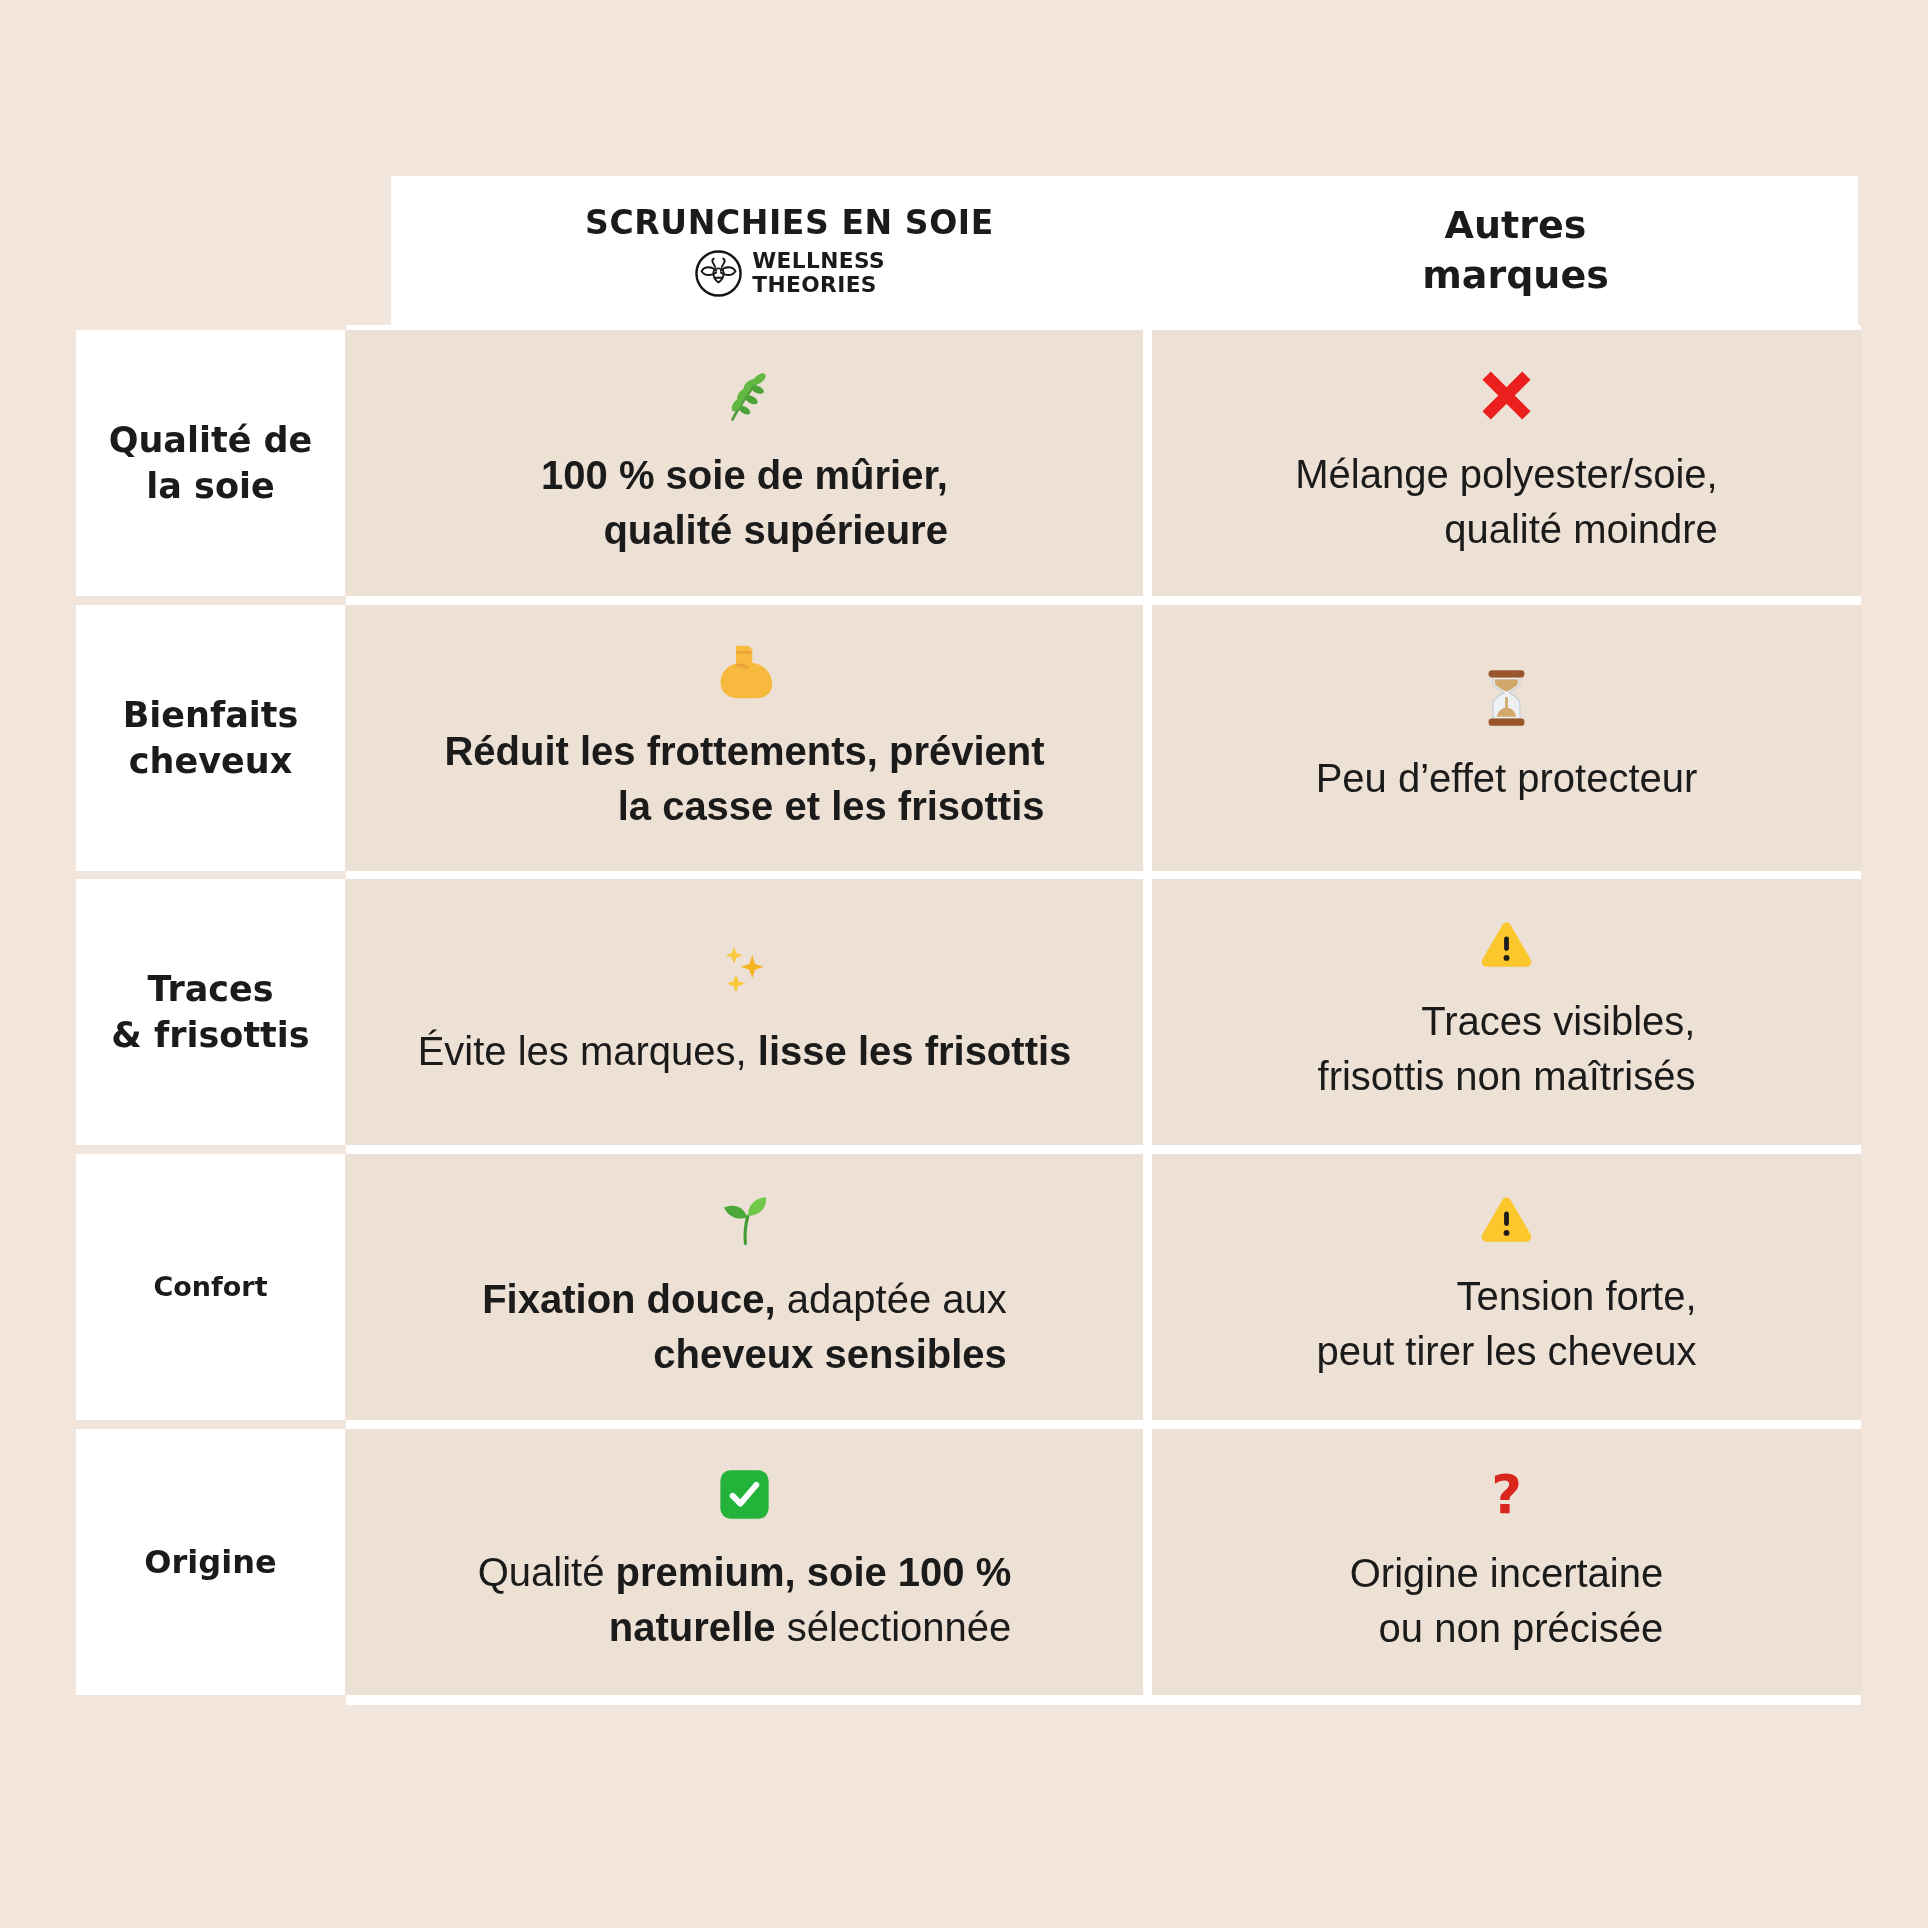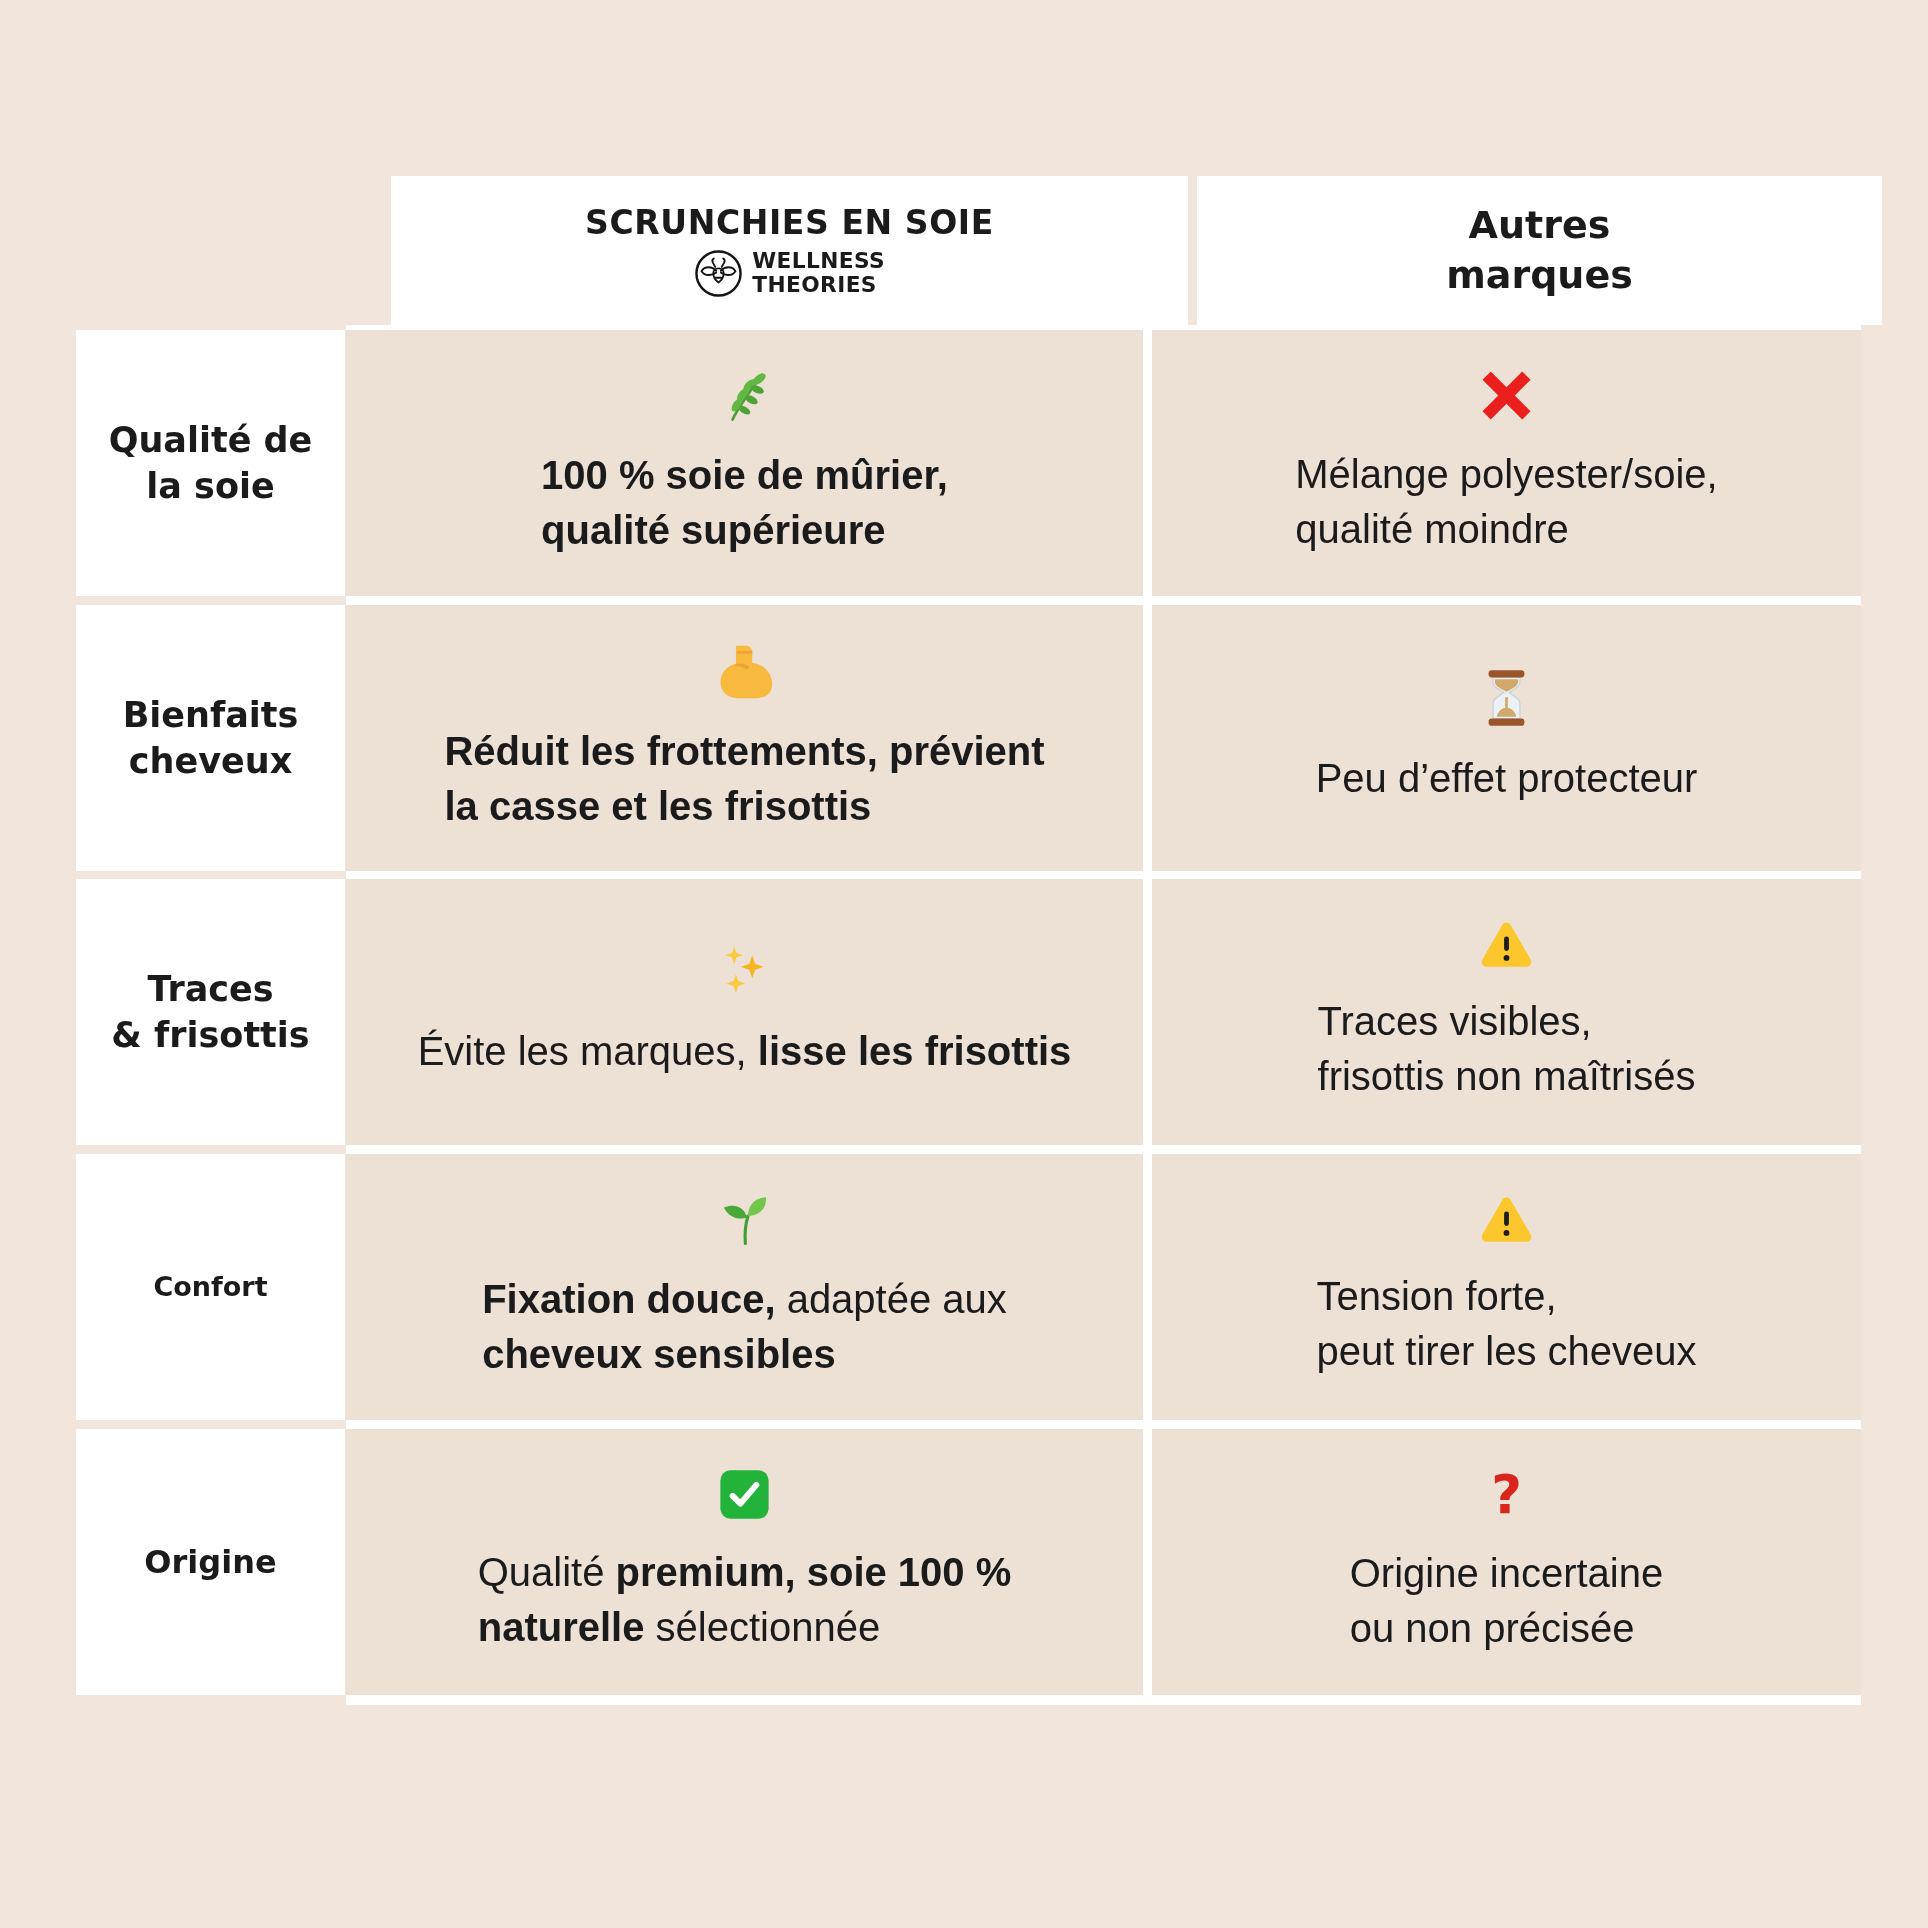--- a/index.html
+++ b/index.html
@@ -4,40 +4,40 @@
 <style>
   html,body{margin:0;padding:0;background:#f2e5db;}
   .page{position:relative;width:1928px;height:1928px;background:#f2e5db;
         font-family:"Liberation Sans",sans-serif;color:#1b1b1b;overflow:hidden;}
   
   .panel{position:absolute;left:346px;top:325px;width:1515px;height:1380px;background:#ffffff;}
   
   .hdr{position:absolute;top:176px;height:149px;background:#ffffff;
        display:flex;flex-direction:column;align-items:center;justify-content:center;margin-left:45px;}
   .hdr-brand{left:346px;width:797px;gap:6.6px;}
-  .hdr-other{left:1152px;width:685px;}
+  .hdr-other{left:1128px;width:685px;}
   .brand-title{margin:0;font-family:"DejaVu Sans",sans-serif;font-weight:700;
                font-size:33px;letter-spacing:0.6px;}
   .logo-row{display:flex;align-items:center;gap:9.4px;}
   .logo-text{display:flex;flex-direction:column;font-family:"DejaVu Sans",sans-serif;
              font-weight:700;font-size:21.7px;line-height:1.1;letter-spacing:0.4px;}
   .other-title{margin:0;font-family:"DejaVu Sans",sans-serif;font-weight:700;
                font-size:38px;line-height:1.3;text-align:center;}
   
   .r0{top:330px;height:266px;} .r1{top:605px;height:266px;} .r2{top:879px;height:266px;}
   .r3{top:1154px;height:266px;} .r4{top:1429px;height:266px;}
   
   .lab{position:absolute;left:76px;width:269px;background:#ffffff;
        display:flex;align-items:center;justify-content:center;text-align:center;
        font-family:"DejaVu Sans",sans-serif;font-weight:700;font-size:35px;line-height:1.32;}
   .lab.r3{font-size:27px;} .lab.r4{font-size:32px;}
   
   .cell{position:absolute;background:#ede0d5;box-sizing:border-box;padding:0 19px;
         display:flex;flex-direction:column;align-items:center;justify-content:center;
-        text-align:left;}
+        text-align:right;}
   .c-brand{left:346px;width:797px;} .c-other{left:1152px;width:709px;}
   .ic{flex:none;margin-bottom:24.5px;}
   .txt{margin:0;font-size:40px;line-height:1.38;}
   .b{font-weight:700;}
   .qmark{font-family:"DejaVu Sans",sans-serif;font-weight:700;font-size:53px;
          line-height:1;color:#da251d;}
 </style>
 </head>
 <body>
 

